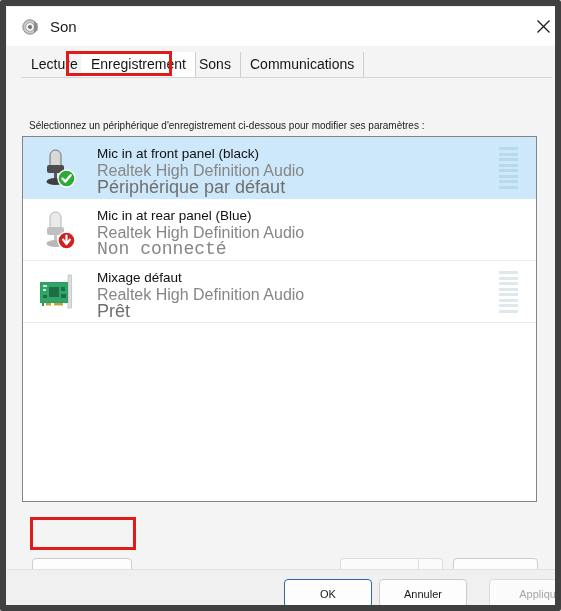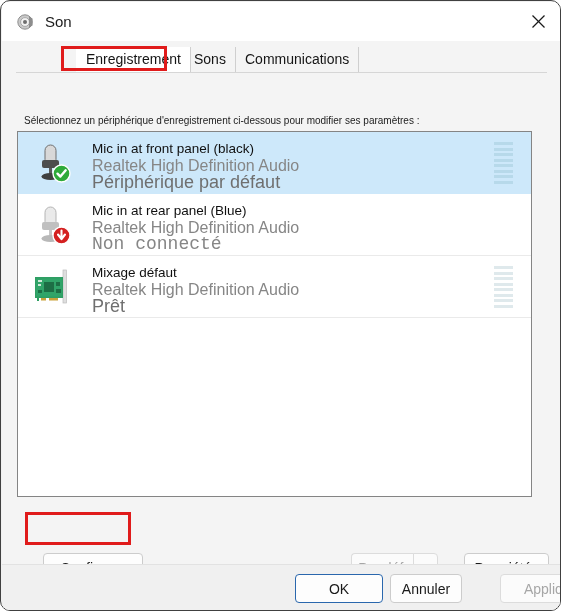--- a/index.html
+++ b/index.html
@@ -15,22 +15,22 @@
     overflow: hidden;
   }
 
   
   #window {
     position: absolute;
     left: 0; top: 0;
     width: 561px;
     height: 611px;
     box-sizing: border-box;
-    border: 1px solid #404040;
-    border-radius: 10px;
+    border: 6px solid #404040;
+    border-radius: 2px;
     background: #f0f0f0;
     overflow: hidden;
   }
 
   
   #titlebar {
     position: absolute;
     left: 1px; top: 1px;
     width: 558px;
     height: 39px;
@@ -193,27 +193,26 @@
   }
 
   
   .btn {
     position: absolute;
     box-sizing: border-box;
     background: #fdfdfd;
     border: 1px solid #cccccc;
     border-radius: 4px;
     font-family: "Liberation Sans", sans-serif;
-    font-size: 14px;
+    font-size: 11px;
     color: #1a1a1a;
     text-align: center;
     cursor: default;
     padding: 0;
     white-space: nowrap;
-    margin-left: 16px;
   }
   .btn.disabled {
     color: #a6a6a6;
     background: #fbfbfb;
     border-color: #dcdcdc;
   }
   .btn.default {
     border: 1px solid #2a67ad;
   }
 
@@ -262,21 +261,21 @@
     height: 47px;
     background: #f0f0f0;
     border-top: 1px solid #e2e2e2;
   }
   #ok-btn {
     left: 277px; top: 9px;
     width: 88px; height: 29px;
   }
   #annuler-btn {
     left: 372px; top: 9px;
-    width: 72px; height: 29px;
+    width: 88px; height: 29px;
   }
   #appliquer-btn {
     left: 482px; top: 9px;
     width: 107px; height: 29px;
   }
   #footer .btn { position: absolute; }
 </style>
 </head>
 <body>
 
@@ -296,20 +295,21 @@
       <svg width="15" height="15" viewBox="0 0 15 15">
         <line x1="1.5" y1="1.5" x2="13.5" y2="13.5" stroke="#1a1a1a" stroke-width="1.3"></line>
         <line x1="13.5" y1="1.5" x2="1.5" y2="13.5" stroke="#1a1a1a" stroke-width="1.3"></line>
       </svg>
     </div>
   </div>
 
   <div id="body-area">
 
     <div id="tabstrip">
+      <div class="tab" style="left:14px;">Lecture</div>
       <div class="tab selected" style="left:74px;">Enregistrement</div>
       <div class="tab" style="left:182px;">Sons</div>
       <div class="tab" style="left:233px;">Communications</div>
     </div>
     <div id="tab-sep-line"></div>
 
     <div id="instruction">Sélectionnez un périphérique d'enregistrement ci-dessous pour modifier ses paramètres :</div>
 
     <div id="device-list">
 

